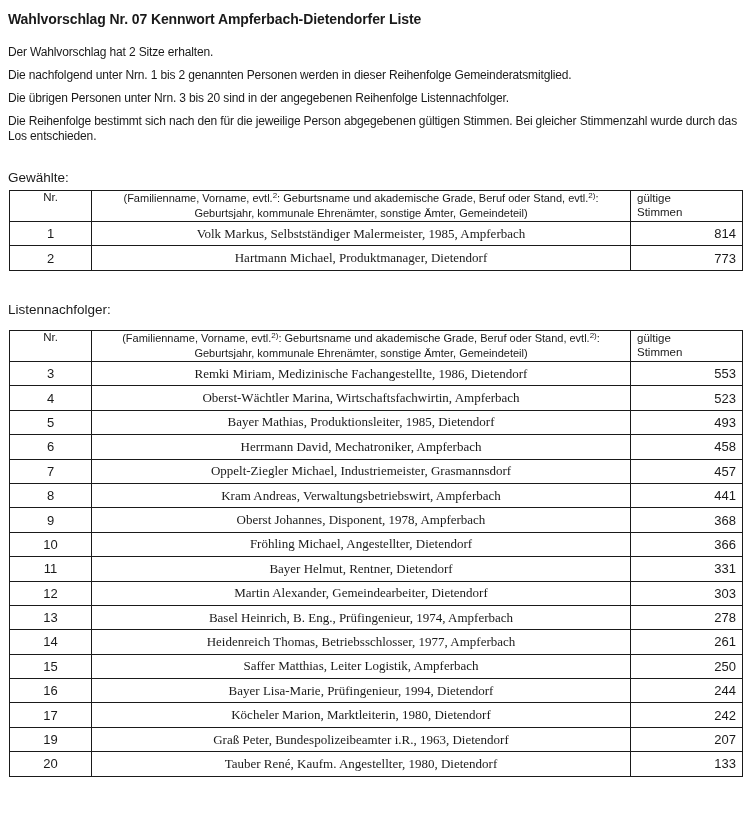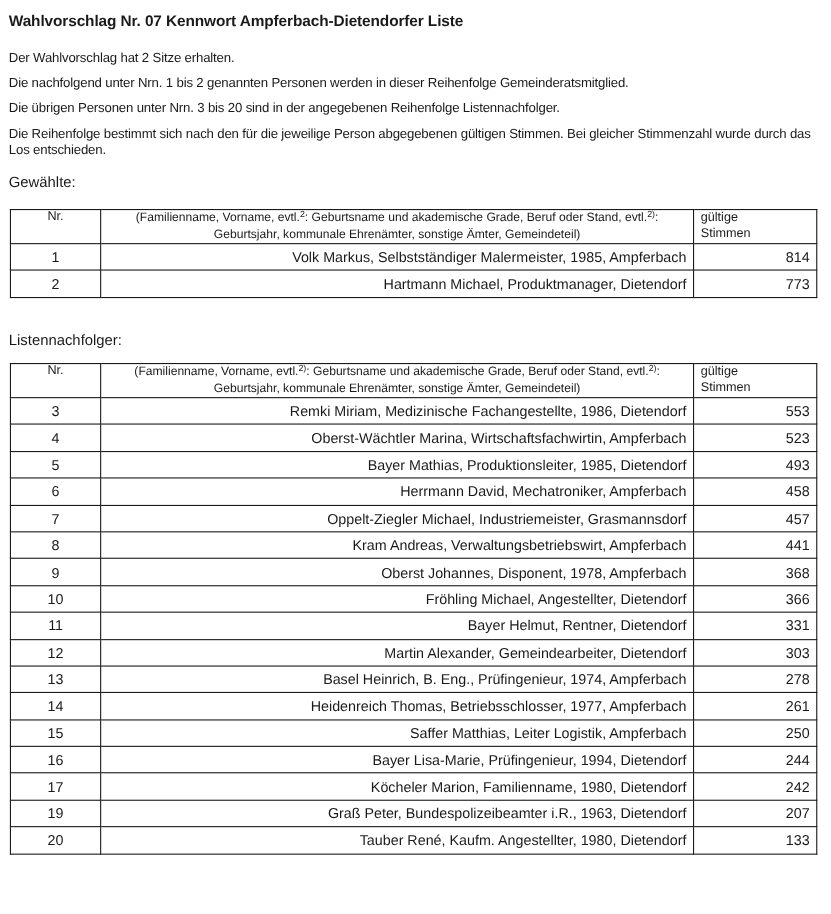--- a/index.html
+++ b/index.html
@@ -18,21 +18,21 @@
       white-space: nowrap; transform-origin: left top;
       letter-spacing: -0.15px;
     }
     .p1 { top: 45px; }
     .p2 { top: 68px; }
     .p3 { top: 91px; }
     .p4 { top: 114px; white-space: normal; width: 745px; }
     .section-label {
       position: absolute; left: 0; font-size: 13.5px; white-space: nowrap;
     }
-    .lbl-gew { top: 158px; text-align: right; }
+    .lbl-gew { top: 170px; text-align: right; }
     .lbl-list { top: 302px; }
 
     table.votes {
       position: absolute; left: 1px; width: 733px;
       border-collapse: collapse; table-layout: fixed;
       font-size: 13px;
     }
     table.t1 { top: 190px; }
     table.t2 { top: 330px; }
     table.votes td, table.votes th {
@@ -41,21 +41,21 @@
     }
     col.c-nr { width: 82px; }
     col.c-name { width: 539px; }
     col.c-st { width: 112px; }
     th.h-nr { text-align: center; vertical-align: top; padding-top: 5px; font-size: 11.5px; }
     th.h-name { text-align: center; font-size: 11px; line-height: 15px; padding-top: 3px; padding-bottom: 4px; vertical-align: top; }
     th.h-st { text-align: left; font-size: 11.5px; line-height: 14px; vertical-align: top; padding-top: 6px; margin-top: 33px; }
     tr.head { height: 24px; }
     tr.row { height: 24.4px; }
     td.nr { text-align: center; }
-    td.name { text-align: right; }
+    td.name { text-align: center; font-family: Liberation Serif, serif; }
     td.st { text-align: right; padding-right: 5px; }
     sup { font-size: 8px; line-height: 0; vertical-align: 4px; }
   </style>
 </head>
 <body>
 
 <div class="page">
   <div class="title">Wahlvorschlag Nr. 07 Kennwort Ampferbach-Dietendorfer Liste</div>
 
   <div class="para p1">Der Wahlvorschlag hat 2 Sitze erhalten.</div>
@@ -173,21 +173,21 @@
           <td class="name">Saffer Matthias, Leiter Logistik, Ampferbach</td>
           <td class="st">250</td>
         </tr>
         <tr class="row">
           <td class="nr">16</td>
           <td class="name">Bayer Lisa-Marie, Prüfingenieur, 1994, Dietendorf</td>
           <td class="st">244</td>
         </tr>
         <tr class="row">
           <td class="nr">17</td>
-          <td class="name">Köcheler Marion, Familienname, 1980, Dietendorf</td>
+          <td class="name">Köcheler Marion, Marktleiterin, 1980, Dietendorf</td>
           <td class="st">242</td>
         </tr>
         <tr class="row">
           <td class="nr">19</td>
           <td class="name">Graß Peter, Bundespolizeibeamter i.R., 1963, Dietendorf</td>
           <td class="st">207</td>
         </tr>
         <tr class="row">
           <td class="nr">20</td>
           <td class="name">Tauber René, Kaufm. Angestellter, 1980, Dietendorf</td>

